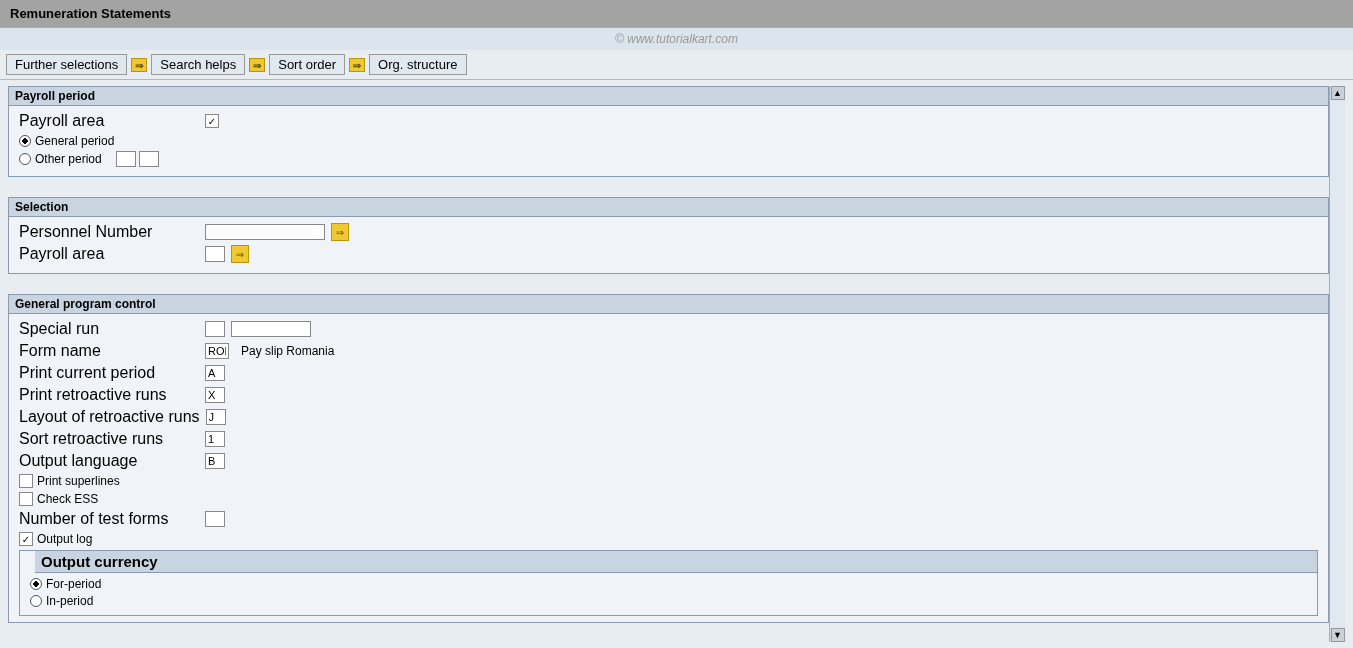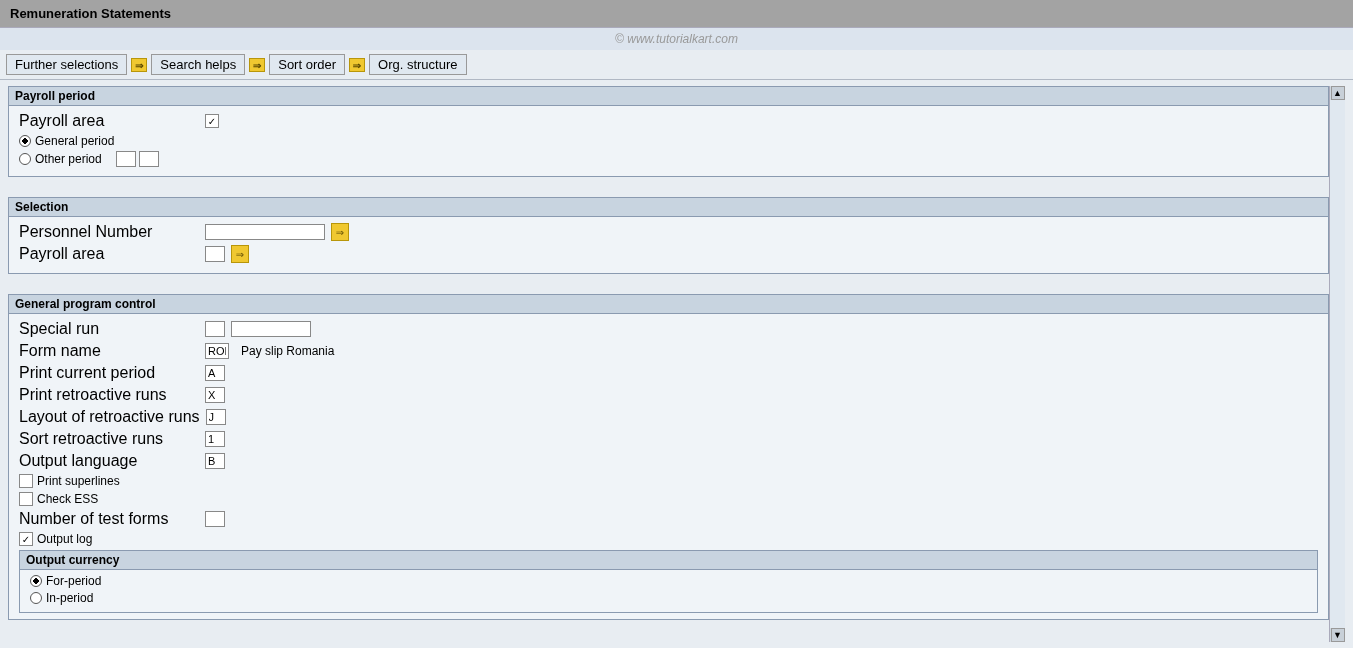--- a/index.html
+++ b/index.html
@@ -188,23 +188,24 @@
       gap: 3px;
     }
     .output-currency-box {
       border: 1px solid #8a9ab0;
       background: #f0f4f8;
       margin-top: 4px;
     }
     .output-currency-title {
       background: #c8d4e0;
       padding: 2px 6px;
-      font-size: 12px;
+      font-size: 15px;
       font-weight: bold;
       border-bottom: 1px solid #8a9ab0;
+      margin-left: 15px;
     }
     .output-currency-body {
       padding: 4px 10px;
     }
     .form-name-value {
       font-size: 12px;
       color: #000;
     }
   </style>
 </head>

